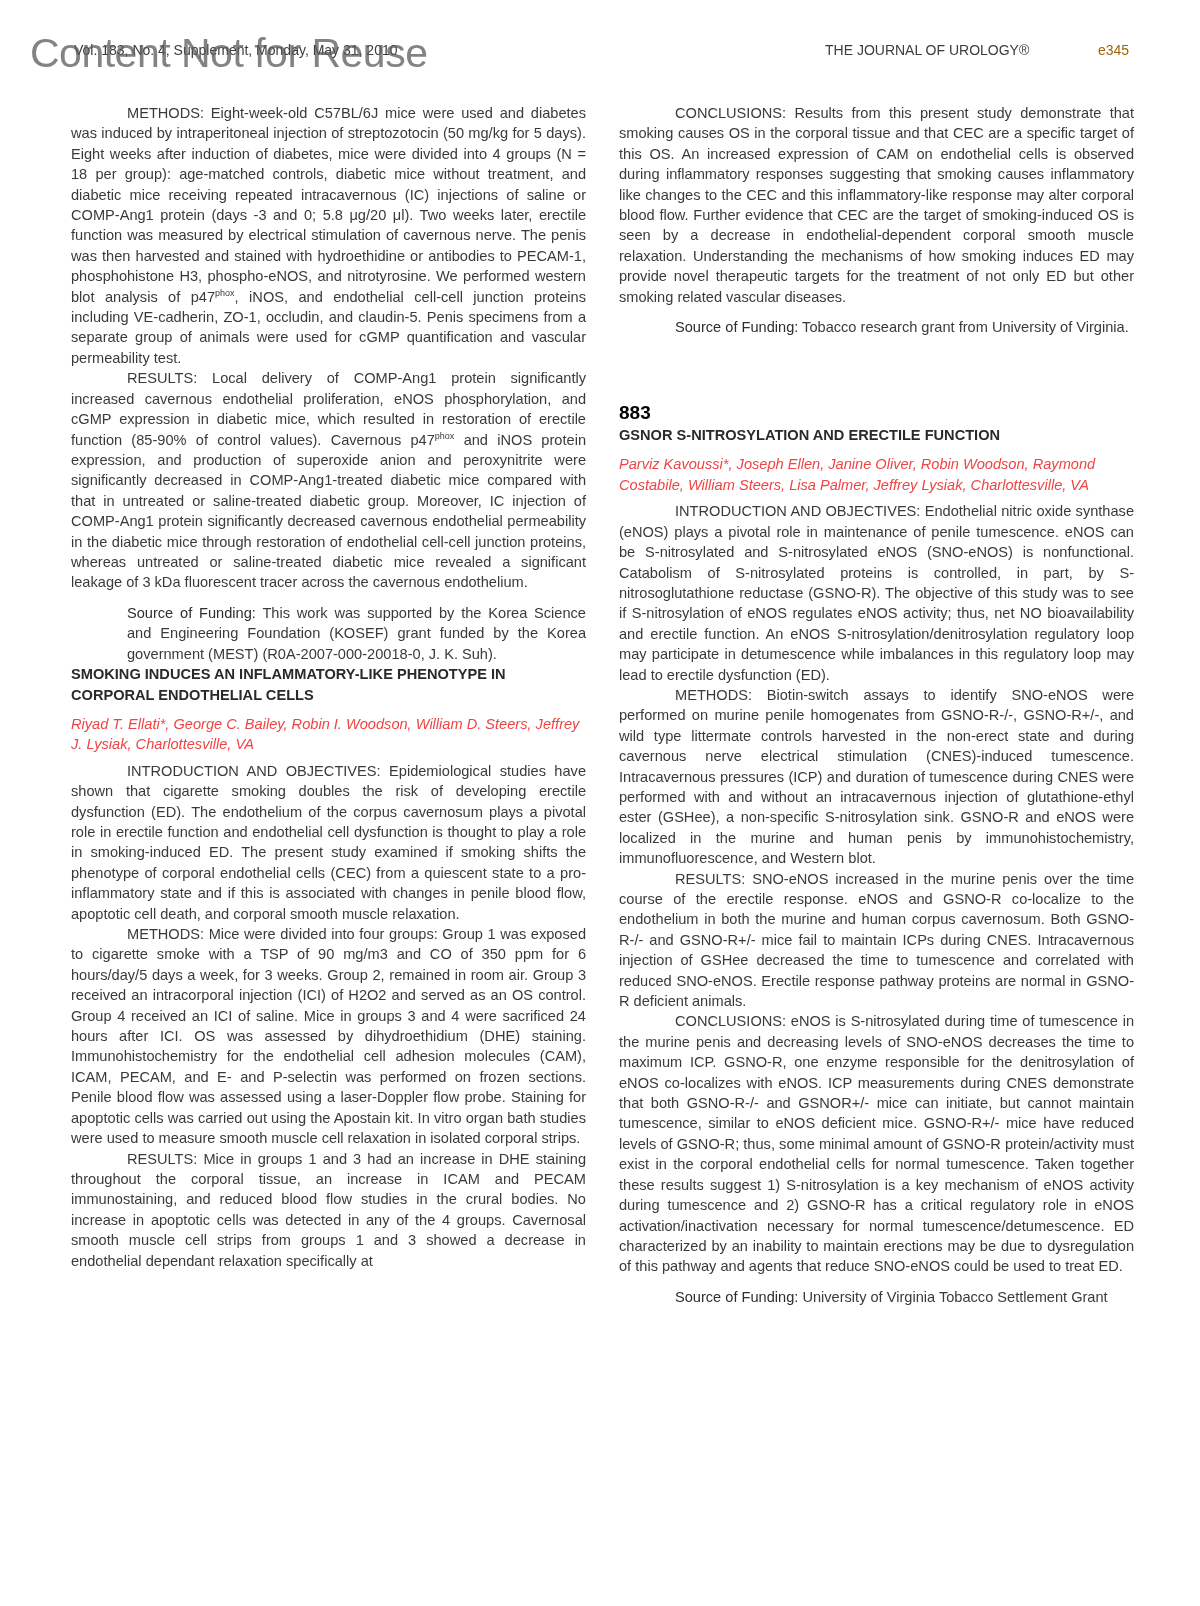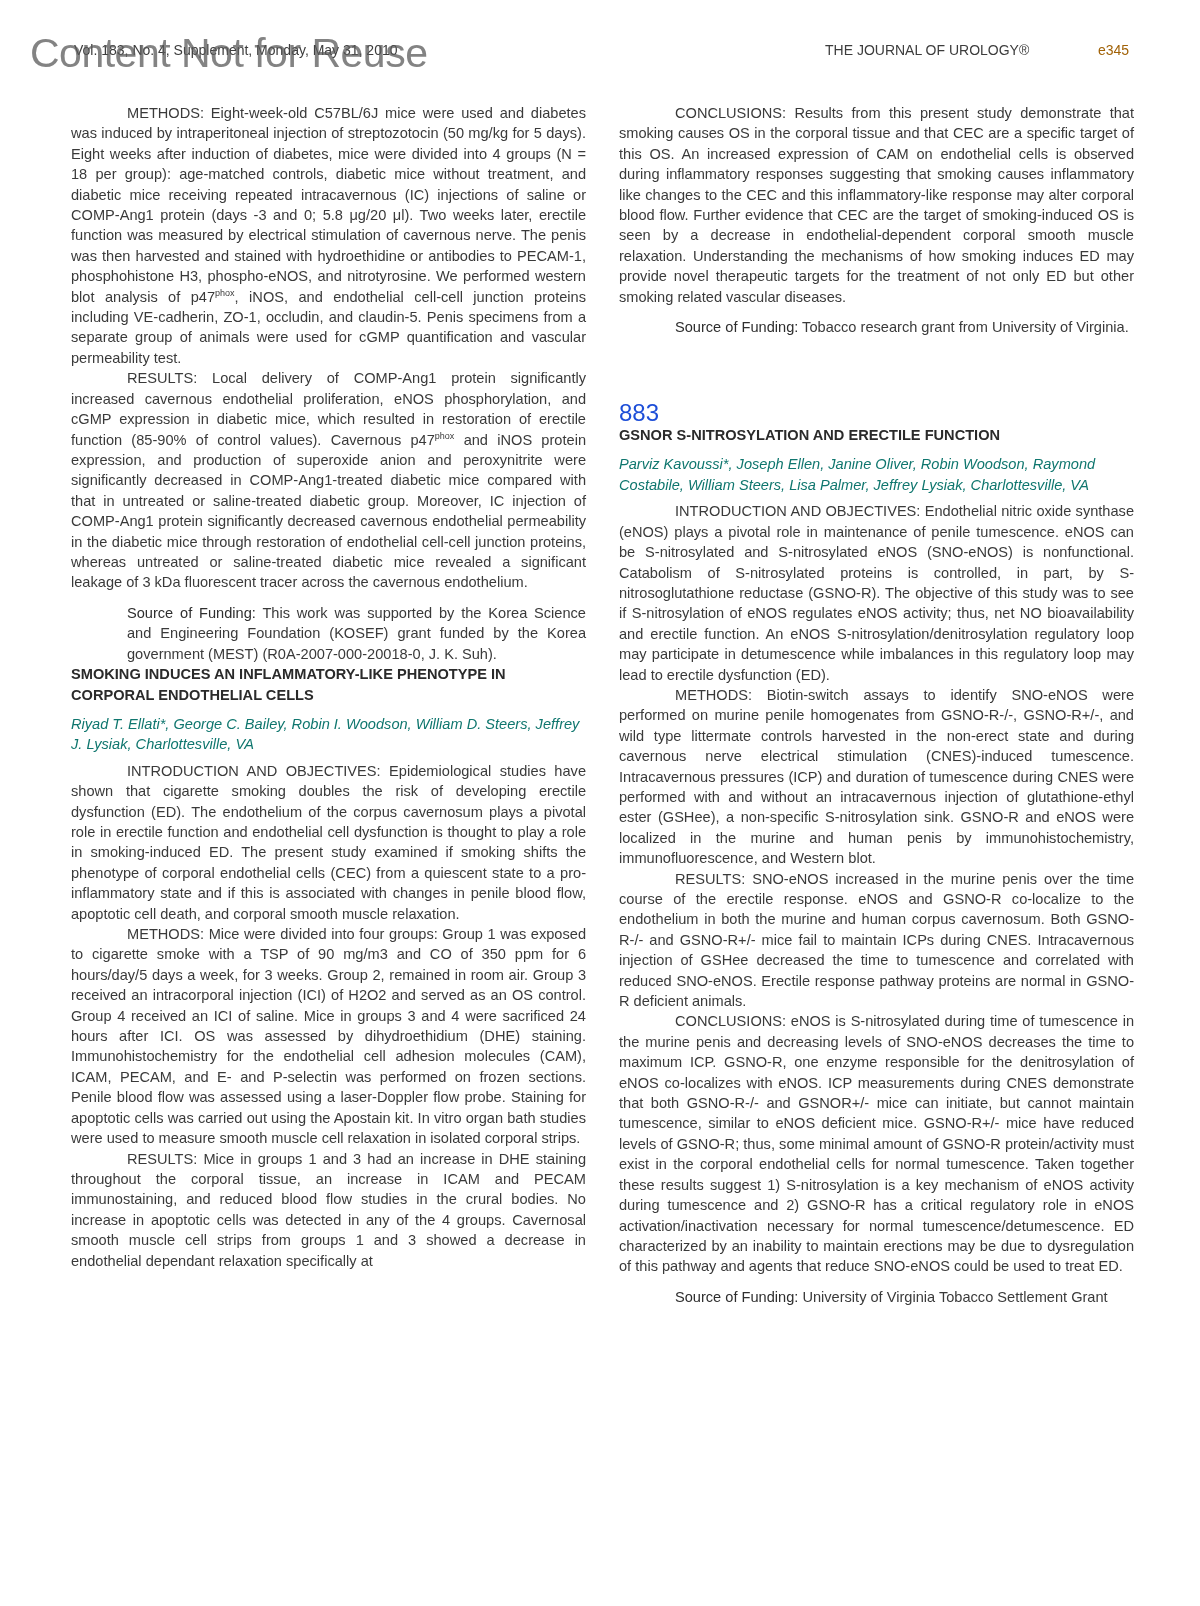--- a/index.html
+++ b/index.html
@@ -22,23 +22,23 @@
   }
   .col {
     position: absolute; top: 103px; width: 515px; font-size: 14.6px; line-height: 20.4px; text-align: justify;
   }
   .col-left { left: 71px; }
   .col-right { left: 619px; }
   .col p { margin: 0; }
   .indent { text-indent: 56px; }
   .funding { margin: 10px 0 0 56px !important; }
   .funding b { font-weight: normal; color: #2e2e2e; }
-  .abs-number { font-size: 24px; font-weight: normal; color: #1d4ed8; margin-top: 64px !important; line-height: 24px; }
+  .abs-number { font-size: 19px; font-weight: bold; color: #000000; margin-top: 64px !important; line-height: 24px; }
   .abs-title { font-size: 14.6px; font-weight: bold; color: #2a2a2a; line-height: 21px; text-align: left; }
-  .abs-authors { font-style: italic; color: #0f766e; margin-top: 8px !important; text-align: left; margin-bottom: 6px !important; }
+  .abs-authors { font-style: italic; color: #ef4444; margin-top: 8px !important; text-align: left; margin-bottom: 6px !important; }
   sup { font-size: 9px; line-height: 0; }
 </style>
 </head>
 <body>
 
 <div class="header-left">Vol. 183, No. 4, Supplement, Monday, May 31, 2010</div>
 <div class="watermark">Content Not for Reuse</div>
 <div class="header-journal">THE JOURNAL OF UROLOGY®</div>
 <div class="header-page">e345</div>
 

